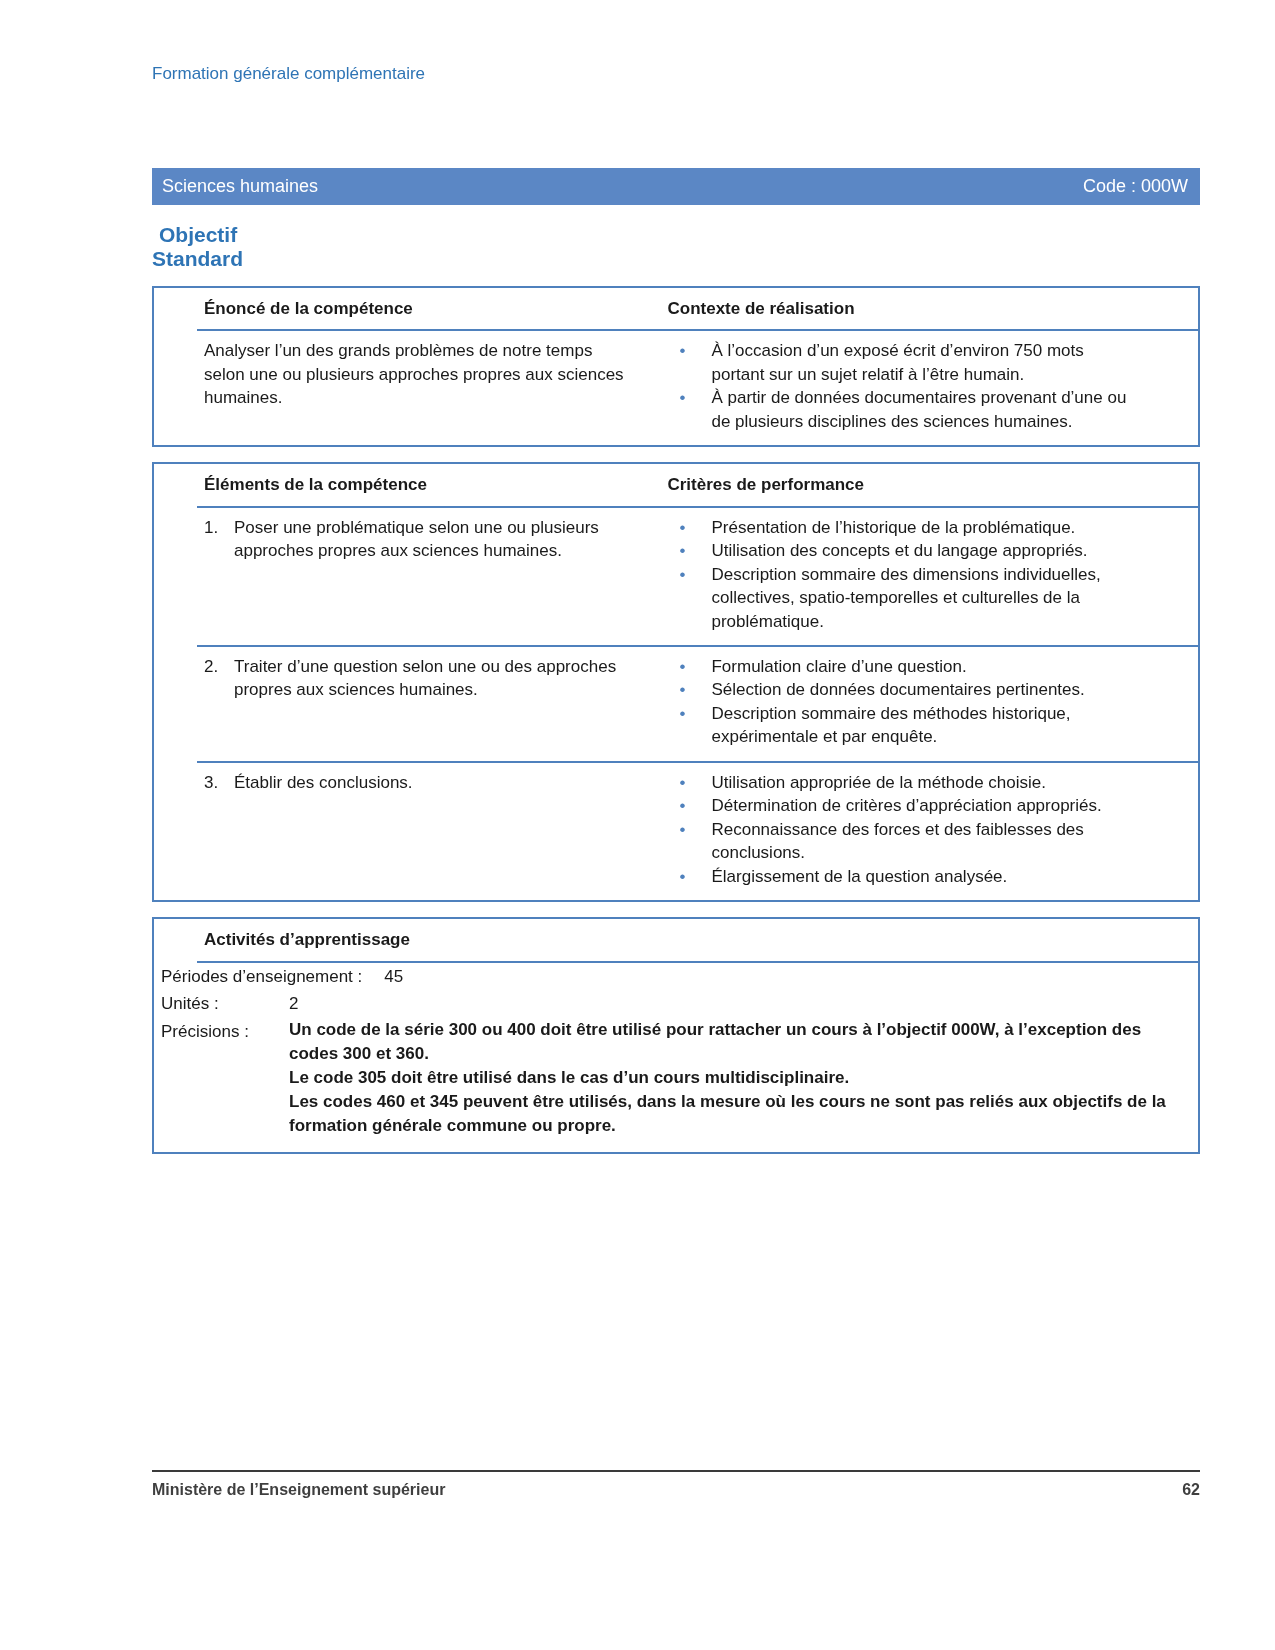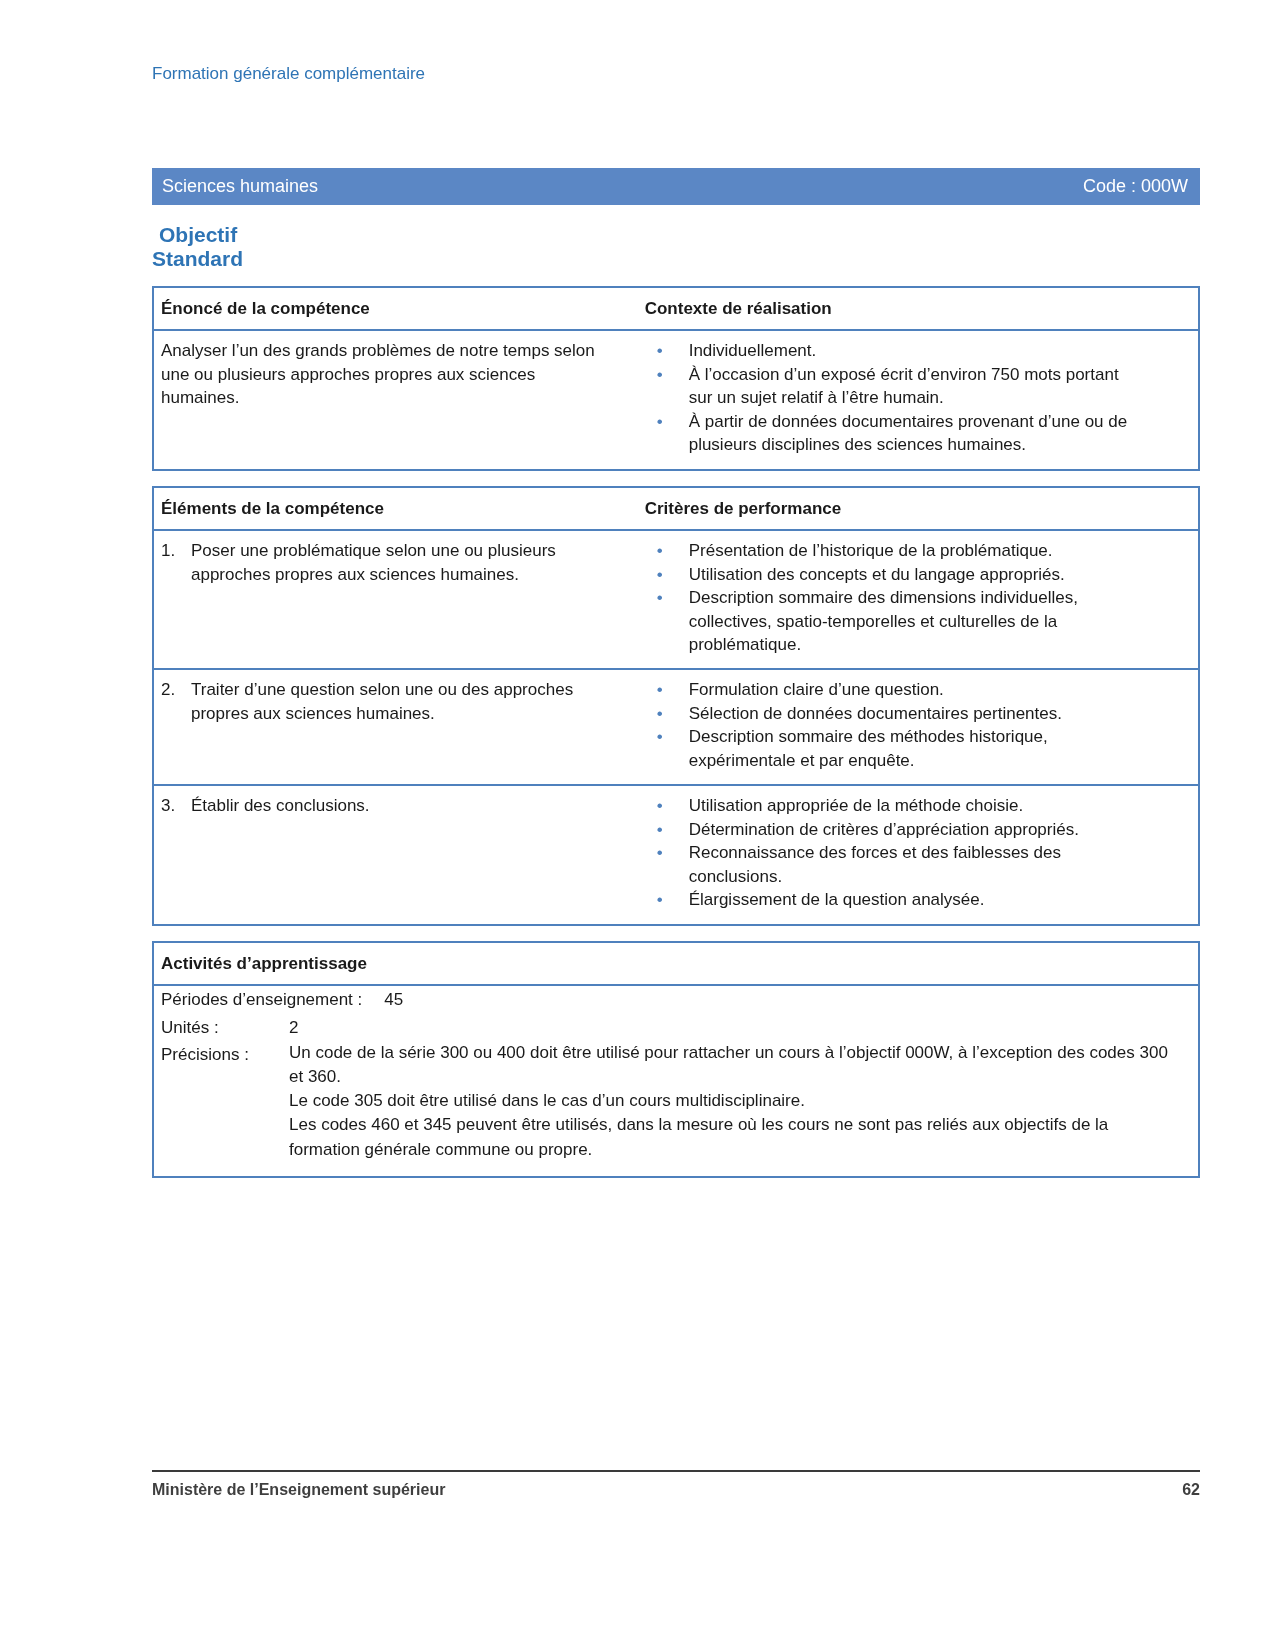--- a/index.html
+++ b/index.html
@@ -15,40 +15,40 @@
   body{font-family:"Liberation Sans","DejaVu Sans",sans-serif;color:var(--text-color);}
   .page{position:relative;width:1201px;height:1650px;background:#fff;margin:0 auto;overflow:hidden;}
   .content{position:absolute;left:115px;top:0;width:1048px;}
   .breadcrumb{margin-top:64px;font-size:17px;color:var(--accent-blue);}
   .banner{margin-top:84px;height:37px;background:var(--banner-blue);color:#ffffff;display:flex;align-items:center;justify-content:space-between;padding:0 12px 0 10px;font-size:18px;}
   .col-heads{display:flex;margin-top:18px;flex-direction:column;}
   .col-heads .h{font-size:21px;font-weight:bold;color:var(--accent-blue);}
   .w-left{width:47%;padding-left:7px;}
   .w-right{width:53%;}
   .box{border:2px solid var(--border-blue);margin-top:15px;font-size:17px;line-height:1.38;}
-  .row{display:flex;}
+  .row{display:flex;margin-left:43px;}
   .row.sep{border-top:2px solid var(--border-blue);}
   .header-row{font-weight:bold;border-bottom:2px solid var(--border-blue);}
   .header-row .cell{padding-top:9px;padding-bottom:9px;}
   .cell{padding:8px 10px 12px 7px;}
   .cell.left{width:47%;padding-right:30px;}
   .cell.right{width:53%;padding-left:0;padding-right:60px;}
   .cell.full{width:100%;}
   ul.bullets{list-style:none;}
   ul.bullets li{position:relative;padding-left:44px;}
   ul.bullets li::before{content:"\2022";position:absolute;left:12px;top:0;color:var(--bullet-blue);}
   .numbered{display:flex;}
   .numbered .num{flex:0 0 30px;}
   .numbered .ntext{flex:1;}
   .act-body{padding:0 10px 14px 7px;}
   .act-row{display:flex;line-height:1.62;}
   .act-label{flex:0 0 128px;}
   .act-label.natural{flex:0 0 auto;}
   .act-value.after-wide{margin-left:22px;}
-  .prec-lines{flex:1;padding-right:18px;line-height:1.42;}
+  .prec-lines{flex:1;padding-right:18px;line-height:1.42;font-weight:bold;}
   .footer{position:absolute;left:115px;width:1048px;top:1470px;border-top:2px solid #3a3a3a;padding-top:9px;display:flex;justify-content:space-between;font-weight:bold;font-size:16px;color:var(--footer-color);}
 </style>
 </head>
 <body>
 
 <div class="page">
   <div class="content">
 
     <div class="breadcrumb">Formation générale complémentaire</div>
 
@@ -64,21 +64,20 @@
 
     <div class="box">
       <div class="row header-row">
         <div class="cell left">Énoncé de la compétence</div>
         <div class="cell right">Contexte de réalisation</div>
       </div>
       <div class="row">
         <div class="cell left">Analyser l’un des grands problèmes de notre temps selon une ou plusieurs approches propres aux sciences humaines.</div>
         <div class="cell right">
           <ul class="bullets">
-            <li>Individuellement.</li>
             <li>À l’occasion d’un exposé écrit d’environ 750 mots portant sur un sujet relatif à l’être humain.</li>
             <li>À partir de données documentaires provenant d’une ou de plusieurs disciplines des sciences humaines.</li>
           </ul>
         </div>
       </div>
     </div>
 
     <div class="box">
       <div class="row header-row">
         <div class="cell left">Éléments de la compétence</div>

